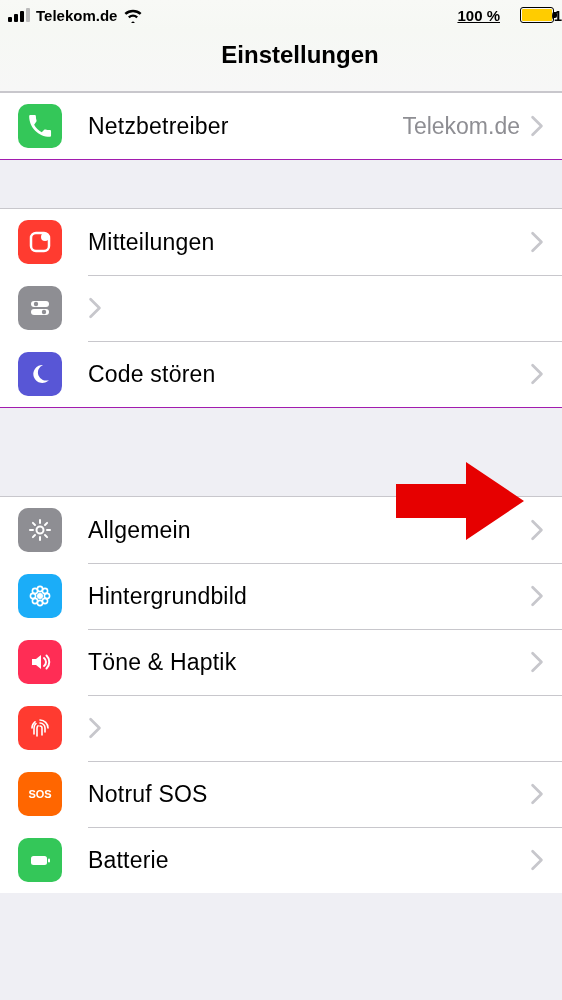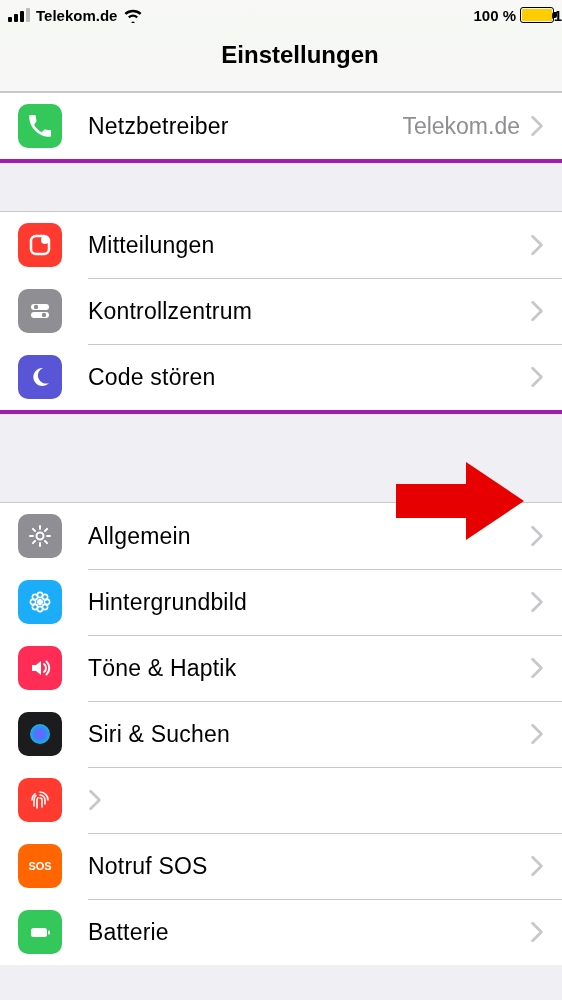--- a/index.html
+++ b/index.html
@@ -17,21 +17,21 @@
       background: linear-gradient(#f8f9f6, #f6f8f4);
       display: flex;
       align-items: center;
       justify-content: space-between;
       padding: 0 8px;
       font-size: 15px;
       font-weight: 600;
       color: #000;
     }
     .status-left { display: flex; align-items: center; gap: 6px; }
-    .status-right { display: flex; align-items: center; gap: 4px; }
+    .status-right { display: flex; align-items: center; gap: 20px; text-decoration: underline; }
     .signal { display: flex; align-items: flex-end; gap: 2px; }
     .signal span { width: 4px; background:#000; display:block; border-radius:1px;}
     .signal span:nth-child(1){height:5px;}
     .signal span:nth-child(2){height:8px;}
     .signal span:nth-child(3){height:11px;}
     .signal span:nth-child(4){height:14px; background:#bbb;}
     .wifi-svg { width:20px; height:16px; }
     .battery {
       width: 34px; height: 16px; border:1.5px solid #000; border-radius:3px;
       position: relative; display:flex; align-items:center; padding:1px;
@@ -46,21 +46,21 @@
       height: 62px;
       background: linear-gradient(#f6f8f4, #f7f7f7);
       text-align: center;
       font-size: 24px;
       font-weight: 600;
       line-height: 50px;
       border-bottom: 1px solid #c8c7cc;
       padding-left: 38px;
     }
     
-    .group { background:#fff; border-top:1px solid #c8c7cc; border-bottom:4px solid #a21caf; }
+    .group { background:#fff; border-top:1px solid #c8c7cc; border-bottom:1px solid #a21caf; }
     .gap { height: 48px; }
     .row {
       display:flex; align-items:center; min-height:66px;
       padding: 0 18px 0 18px;
       position: relative;
       cursor: pointer;
     }
     .row + .row::before {
       content:""; position:absolute; top:0; left:88px; right:0; height:1px;
       background:#c8c7cc;
@@ -152,21 +152,20 @@
           <path d="M2 2l8 8-8 8" stroke="#c7c7cc" stroke-width="2.5" fill="none" stroke-linecap="round" stroke-linejoin="round"></path>
         </svg>
       </span>
     </div>
     <div class="row">
       <div class="icon-box bg-grey">
         <svg width="24" height="24" viewBox="0 0 24 24">
           <use href="#control-center-icon"></use>
         </svg>
       </div>
-      <span class="row-label">Kontrollzentrum</span>
       <span class="chevron">
         <svg width="14" height="22" viewBox="0 0 12 20">
           <path d="M2 2l8 8-8 8" stroke="#c7c7cc" stroke-width="2.5" fill="none" stroke-linecap="round" stroke-linejoin="round"></path>
         </svg>
       </span>
     </div>
     <div class="row">
       <div class="icon-box bg-indigo">
         <svg width="24" height="24" viewBox="0 0 24 24">
           <use href="#moon-icon"></use>
@@ -210,33 +209,20 @@
         </svg>
       </span>
     </div>
     <div class="row">
       <div class="icon-box bg-pink">
         <svg width="24" height="24" viewBox="0 0 24 24">
           <use href="#speaker-icon"></use>
         </svg>
       </div>
       <span class="row-label">Töne &amp; Haptik</span>
-      <span class="chevron">
-        <svg width="14" height="22" viewBox="0 0 12 20">
-          <path d="M2 2l8 8-8 8" stroke="#c7c7cc" stroke-width="2.5" fill="none" stroke-linecap="round" stroke-linejoin="round"></path>
-        </svg>
-      </span>
-    </div>
-    <div class="row">
-      <div class="icon-box bg-black">
-        <svg width="24" height="24" viewBox="0 0 24 24">
-          <use href="#siri-icon"></use>
-        </svg>
-      </div>
-      <span class="row-label">Siri &amp; Suchen</span>
       <span class="chevron">
         <svg width="14" height="22" viewBox="0 0 12 20">
           <path d="M2 2l8 8-8 8" stroke="#c7c7cc" stroke-width="2.5" fill="none" stroke-linecap="round" stroke-linejoin="round"></path>
         </svg>
       </span>
     </div>
     <div class="row">
       <div class="icon-box bg-red">
         <svg width="24" height="24" viewBox="0 0 24 24">
           <use href="#fingerprint-icon"></use>

